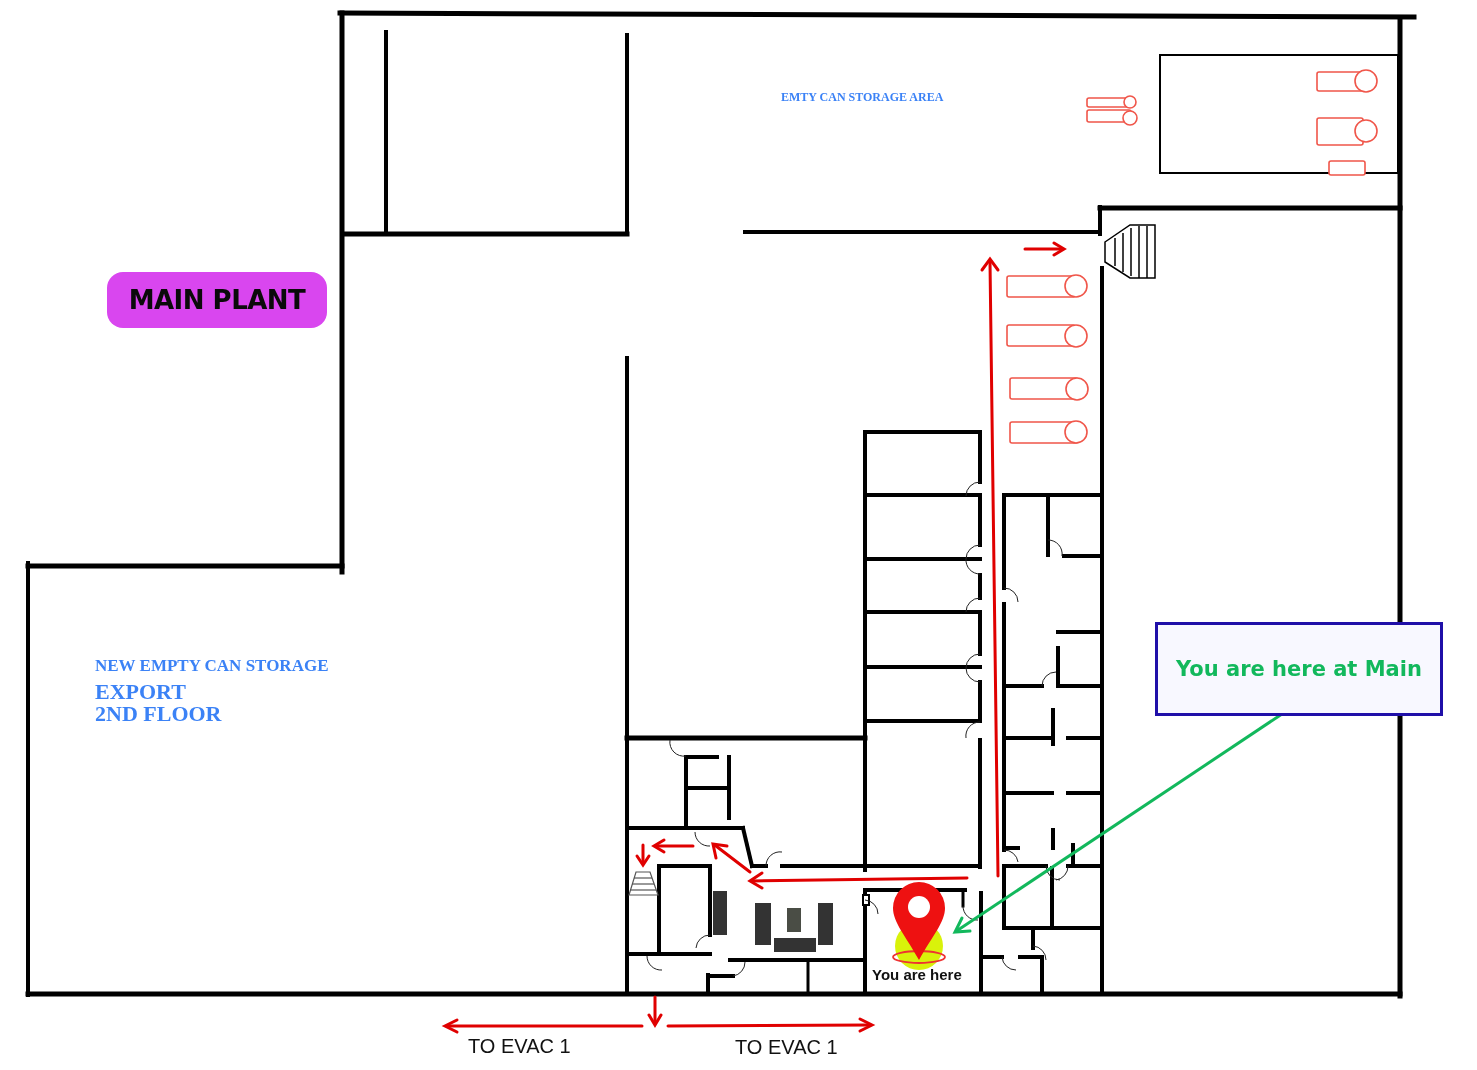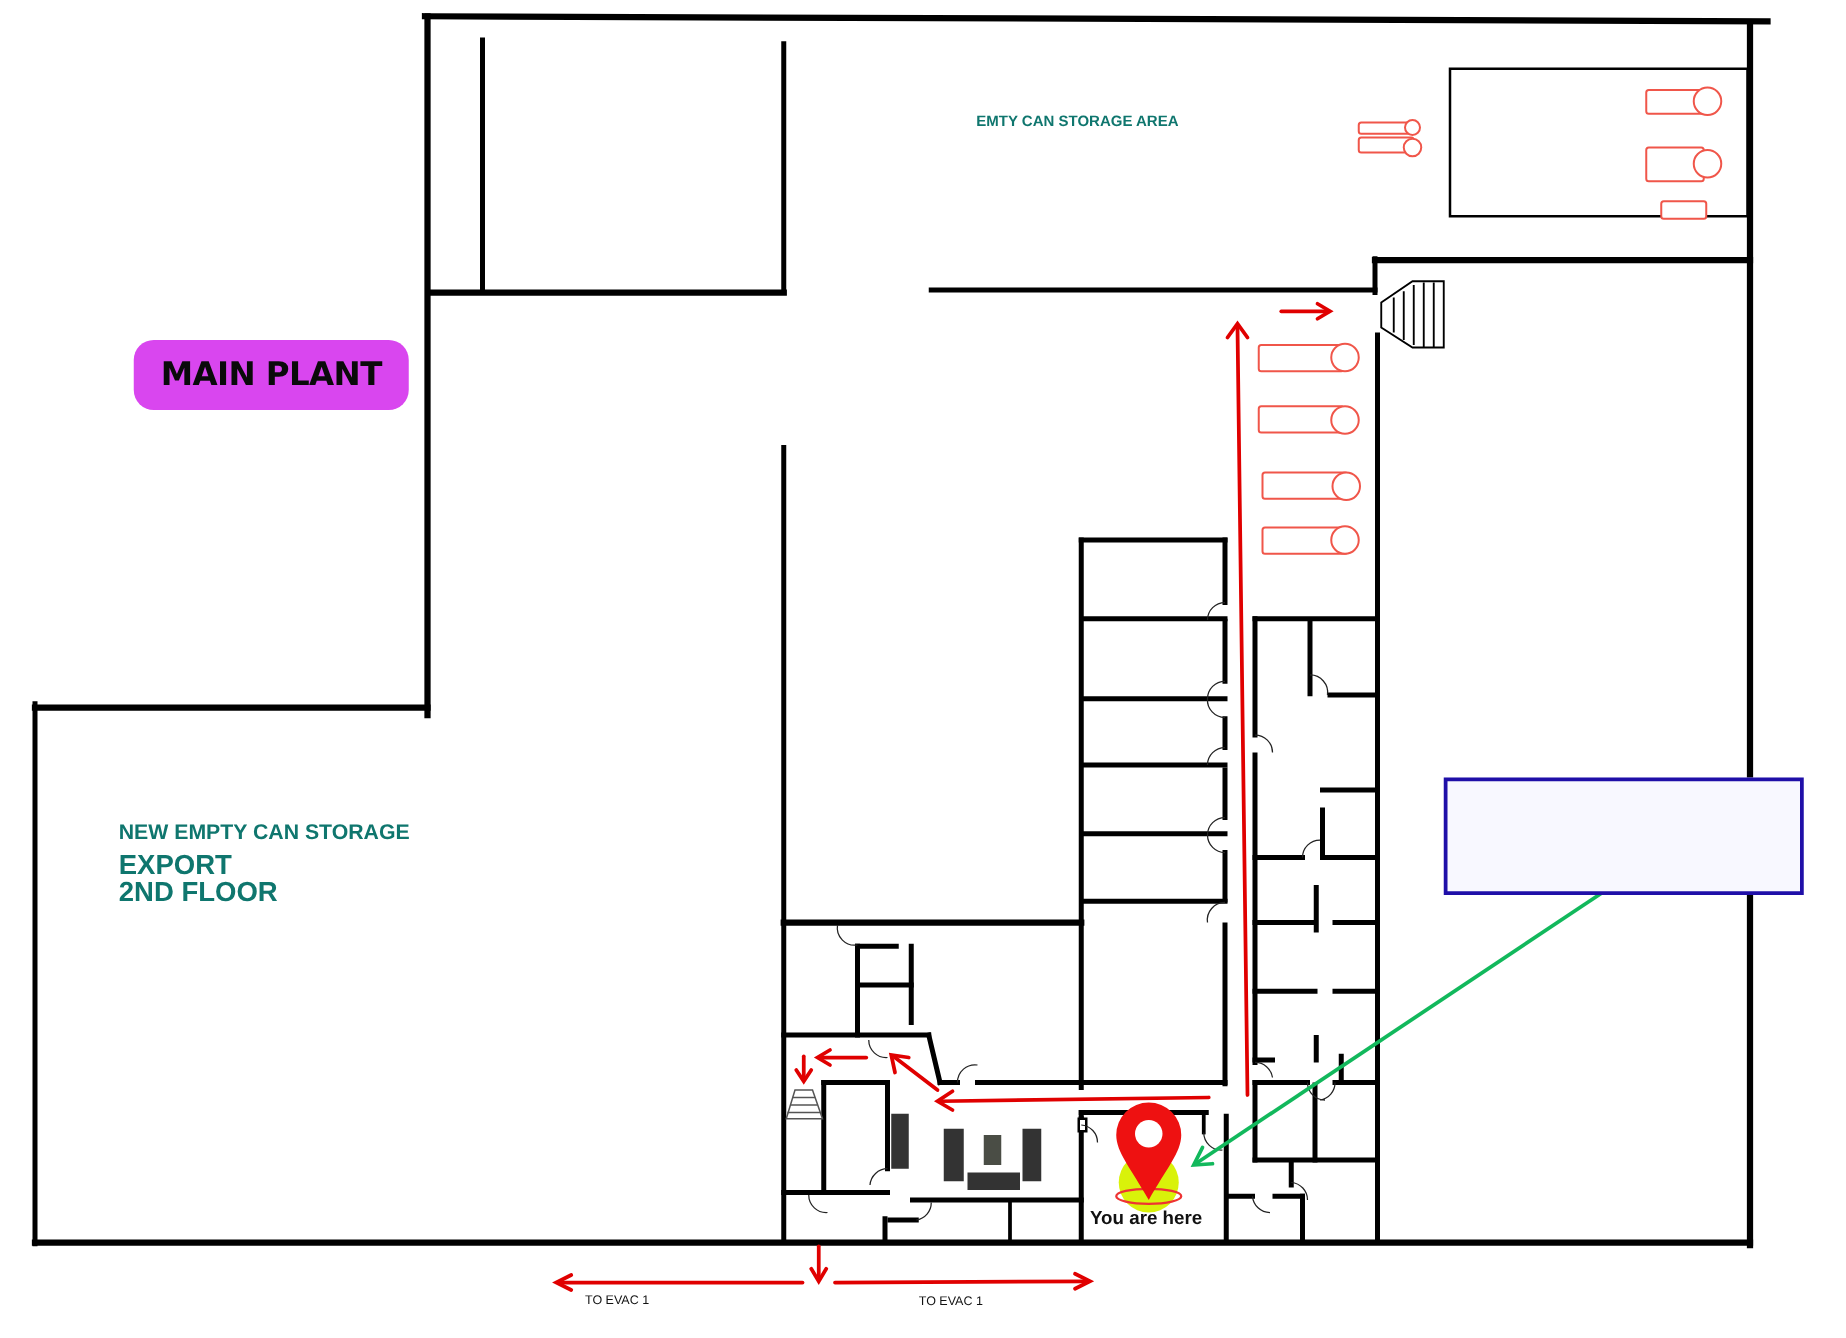--- a/index.html
+++ b/index.html
@@ -1,25 +1,25 @@
 <!DOCTYPE html>
 <html><head>
 <meta charset="utf-8">
 <style>
   html, body { margin: 0; padding: 0; background: #ffffff; }
   body { width: 1477px; height: 1070px; position: relative; overflow: hidden; font-family: "Liberation Sans", sans-serif; }
   #plan { position: absolute; left: 0; top: 0; width: 1477px; height: 1070px; }
-  .label { position: absolute; font-family: Liberation Sans, sans-serif; font-weight: bold; color: #0f766e; white-space: nowrap; }
+  .label { position: absolute; font-family: Liberation Serif, serif; font-weight: bold; color: #3b82f6; white-space: nowrap; }
   .badge { position: absolute; left: 107px; top: 272px; width: 220px; height: 56px; border-radius: 16px;
            display: flex; align-items: center; justify-content: center; font-size: 26px; font-weight: bold;
            font-family: "DejaVu Sans", sans-serif; letter-spacing: -0.5px; color: #0a0a0a; }
   .callout { position: absolute; left: 1155px; top: 622px; width: 282px; height: 88px; border: 3px solid #1f0fa8;
              background: #f8f8ff; display: flex; flex-direction: column; align-items: center; justify-content: center;
              font-family: "DejaVu Sans", sans-serif; font-weight: bold; font-size: 21px; line-height: 32px; text-align: center; }
-  .evac { position: absolute; font-family: "Liberation Sans", sans-serif; font-size: 10px; color: #111; }
+  .evac { position: absolute; font-family: "Liberation Sans", sans-serif; font-size: 20px; color: #111; }
   .here-text { position: absolute; left: 872px; top: 966px; font-family: Liberation Sans, sans-serif; font-weight: bold; font-size: 15px; color: #111; }
 </style>
 </head>
 <body>
 
 <svg id="plan" viewBox="0 0 1477 1070" xmlns="http://www.w3.org/2000/svg">
   <g stroke="#000" stroke-linecap="square" fill="none">
 
     <line x1="340" y1="13" x2="1414" y2="17" stroke-width="5"></line>
     <line x1="342" y1="13" x2="342" y2="572" stroke-width="5"></line>
@@ -212,18 +212,19 @@
 <div class="badge" style="background:#d946ef;">
   <span>MAIN PLANT</span>
 </div>
 
 <div class="label" style="left:781px; top:90px; font-size:12px;">EMTY CAN STORAGE AREA</div>
 <div class="label" style="left:95px; top:656px; font-size:17px;text-align:center;">NEW EMPTY CAN STORAGE</div>
 <div class="label" style="left:95px; top:679px; font-size:22px;">EXPORT</div>
 <div class="label" style="left:95px; top:701px; font-size:22px;">2ND FLOOR</div>
 
 <div class="callout" style="color:#12b85c;">
+  <span>You are here at Main</span>
 </div>
 
 <div class="here-text">You are here</div>
 
 <div class="evac" style="left:468px; top:1035px;">TO EVAC 1</div>
 <div class="evac" style="left:735px; top:1036px;">TO EVAC 1</div>
 
 </body></html>

